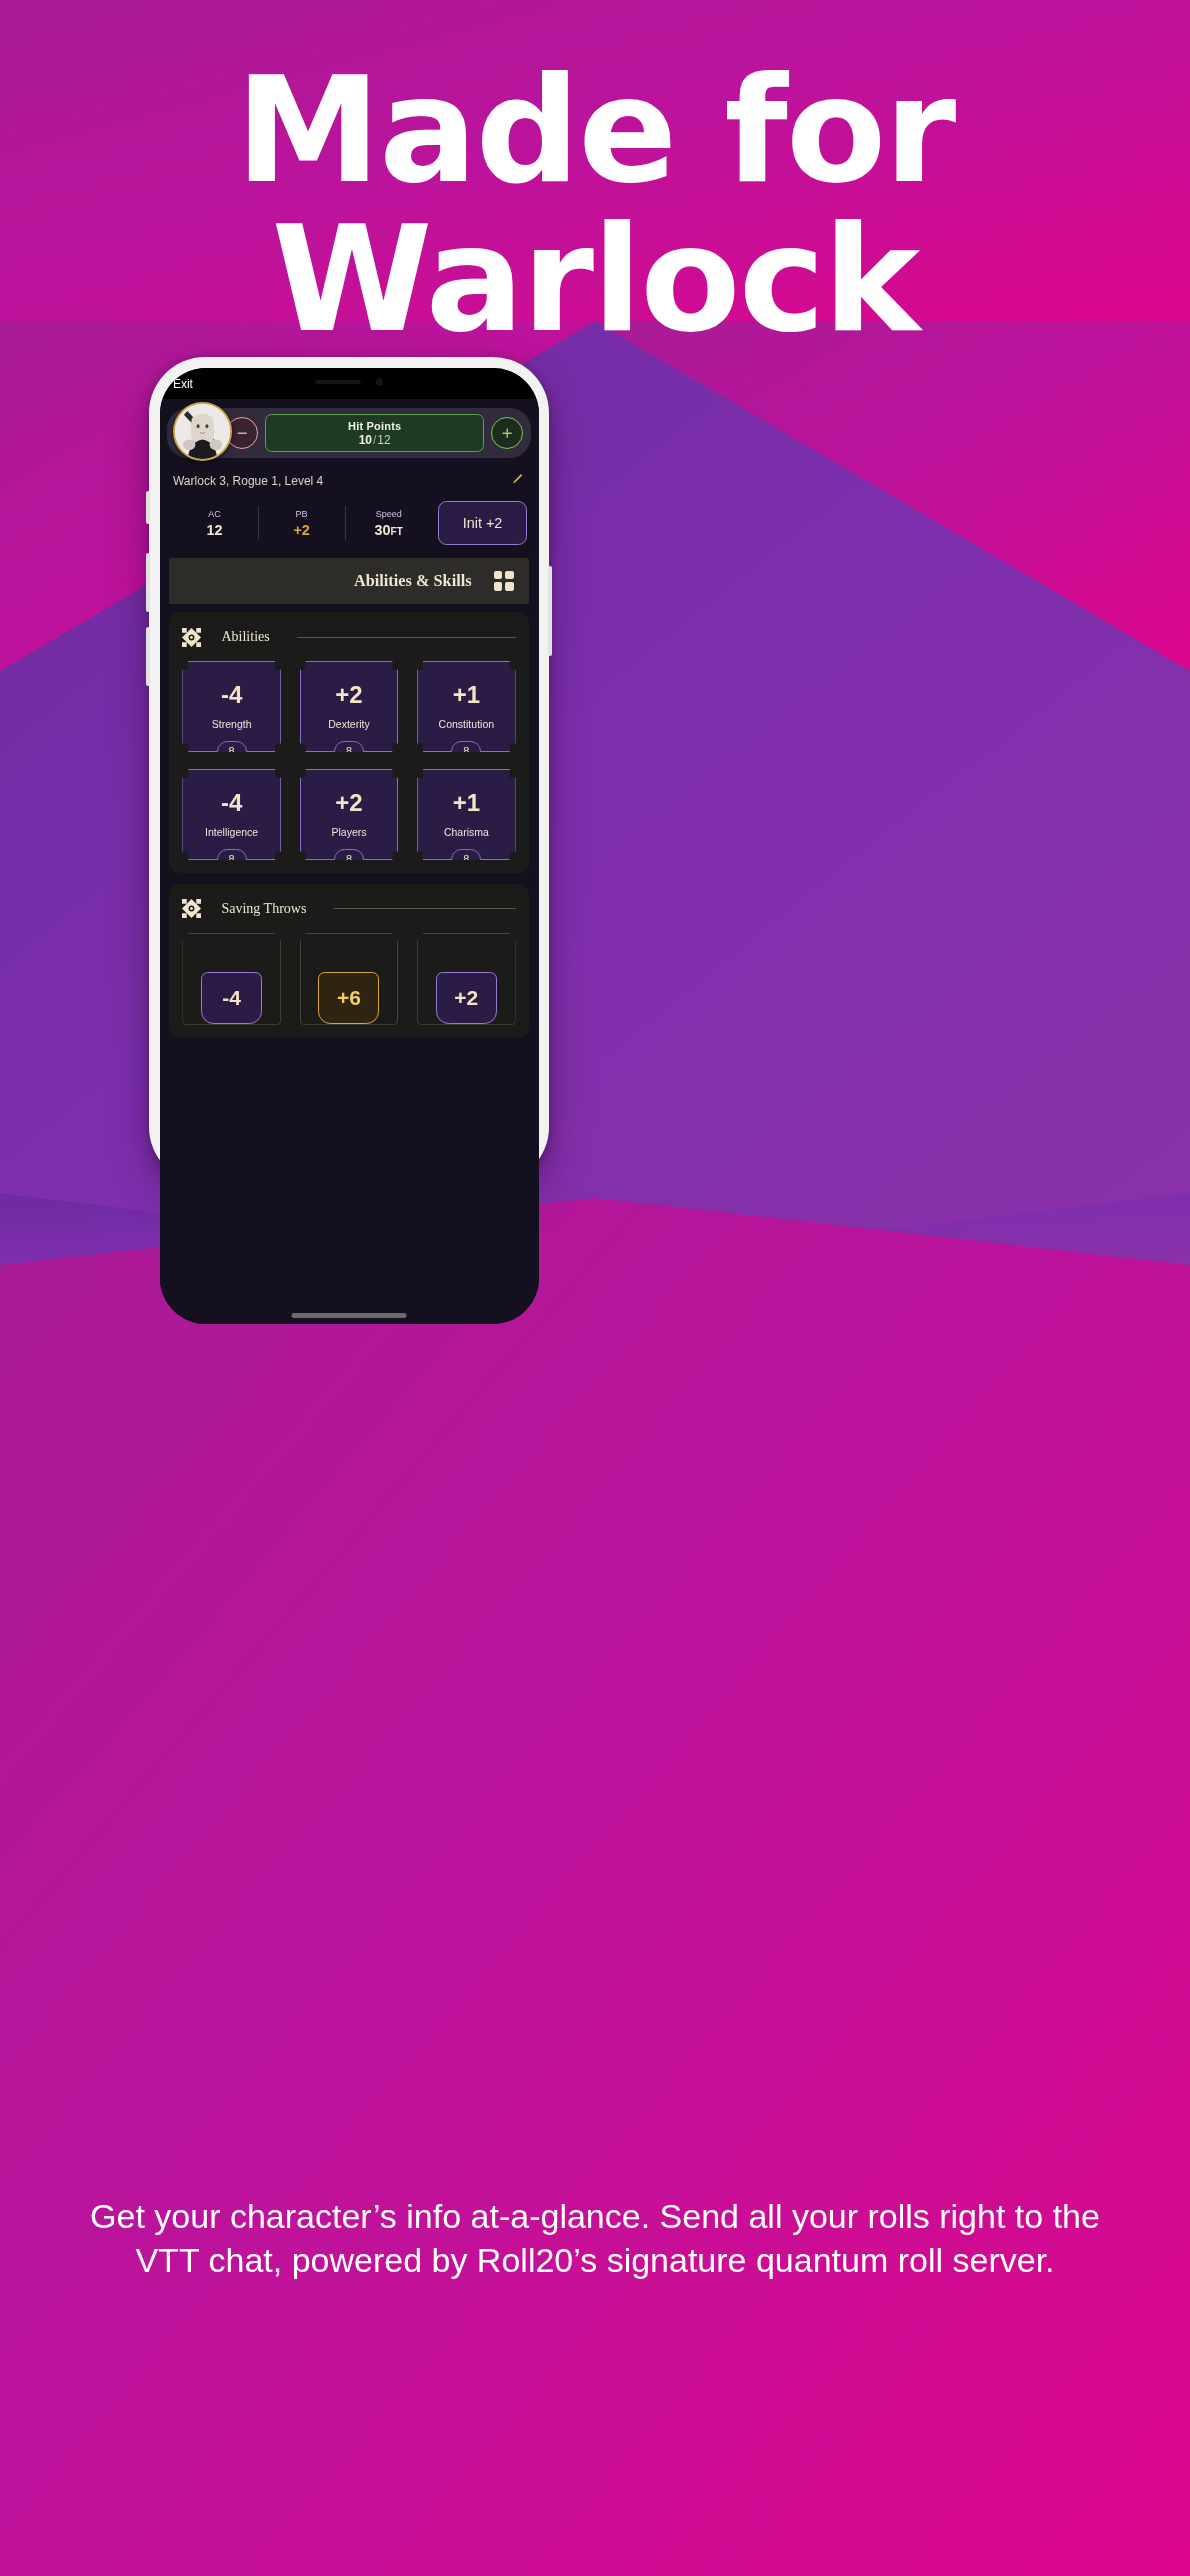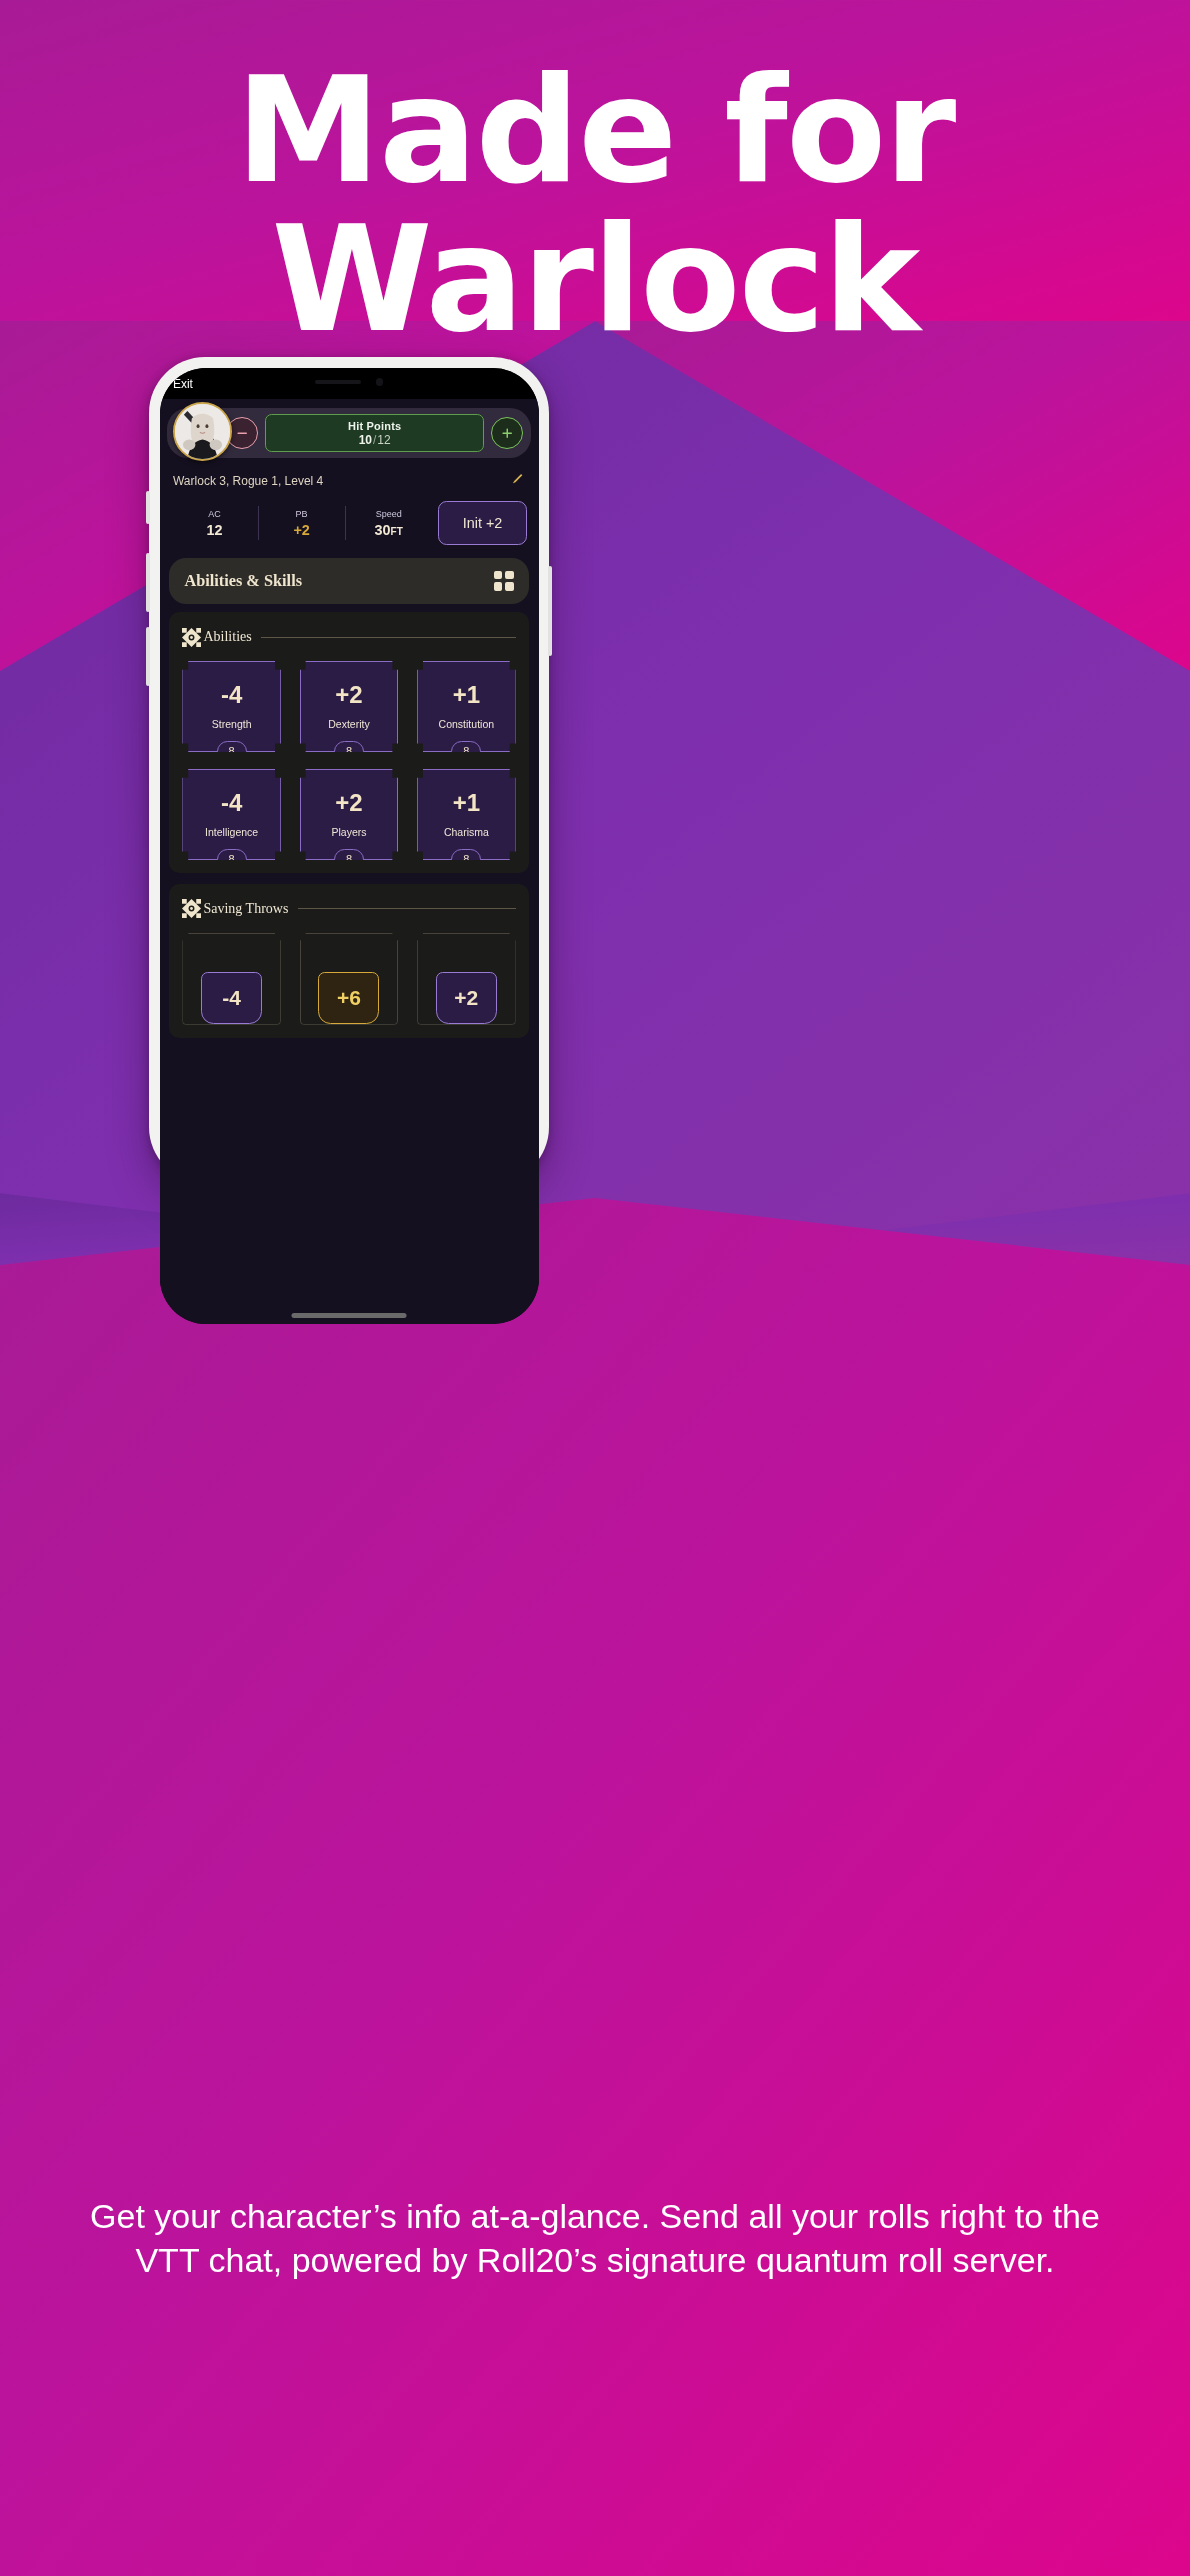--- a/index.html
+++ b/index.html
@@ -160,37 +160,38 @@
     flex:0 0 auto; width:89px; margin-left:5.8px;
     border:1.4px solid #9a7bd4; border-radius:8.6px;
     background:#2a1c44; color:#efe6d2;
     display:flex; align-items:center; justify-content:center;
     font-size:14.4px;
   }
 
   
   #sec-tab{
     margin:12.5px 1.9px 0 1.9px; height:46px;
-    background:#2e2c28; border-radius:17px;
-    display:flex; align-items:center; justify-content:space-between;
+    background:#2e2c28; border-radius:2px;
+    display:flex; align-items:center; justify-content:flex-end;
     padding:0 15.3px;
+    gap:22px;
   }
   #sec-tab .t{ color:#f0e6cf; font-size:16.3px; font-weight:bold;
     font-family:"Liberation Serif", serif; }
   .grid-icon{ display:grid; grid-template-columns:8.6px 8.6px; grid-template-rows:8.6px 8.6px; gap:2.9px; }
   .grid-icon i{ background:#efe4cc; border-radius:1.9px; display:block; }
 
   
   .panel{
     margin:8.6px 1.9px 0 1.9px;
     background:#1b1b19;
     border-radius:10.5px;
     padding:15.3px 13.4px 13.4px 13.4px;
   }
-  .panel-head{ display:flex; align-items:center; gap:2px; margin-bottom:14.4px;text-align:center; }
+  .panel-head{ display:flex; align-items:center; gap:20px; margin-bottom:14.4px;text-align:center; }
   .gem{ width:19px; height:19px; flex:0 0 auto; }
   .panel-head .ph-t{ color:#f0e8d3; font-size:14px; font-family:"Liberation Serif", serif; }
   .panel-head .rule{ flex:1 1 auto; height:1px; background:#5d5545; margin-left:7.7px; }
 
   .ab-grid{ display:grid; grid-template-columns:repeat(3,1fr); gap:17px 19px; }
   .ab-card{
     position:relative; height:91px;
     background:#2b1c45;
     border:1.3px solid #8a6cc4;
     display:flex; flex-direction:column; align-items:center; justify-content:center;

